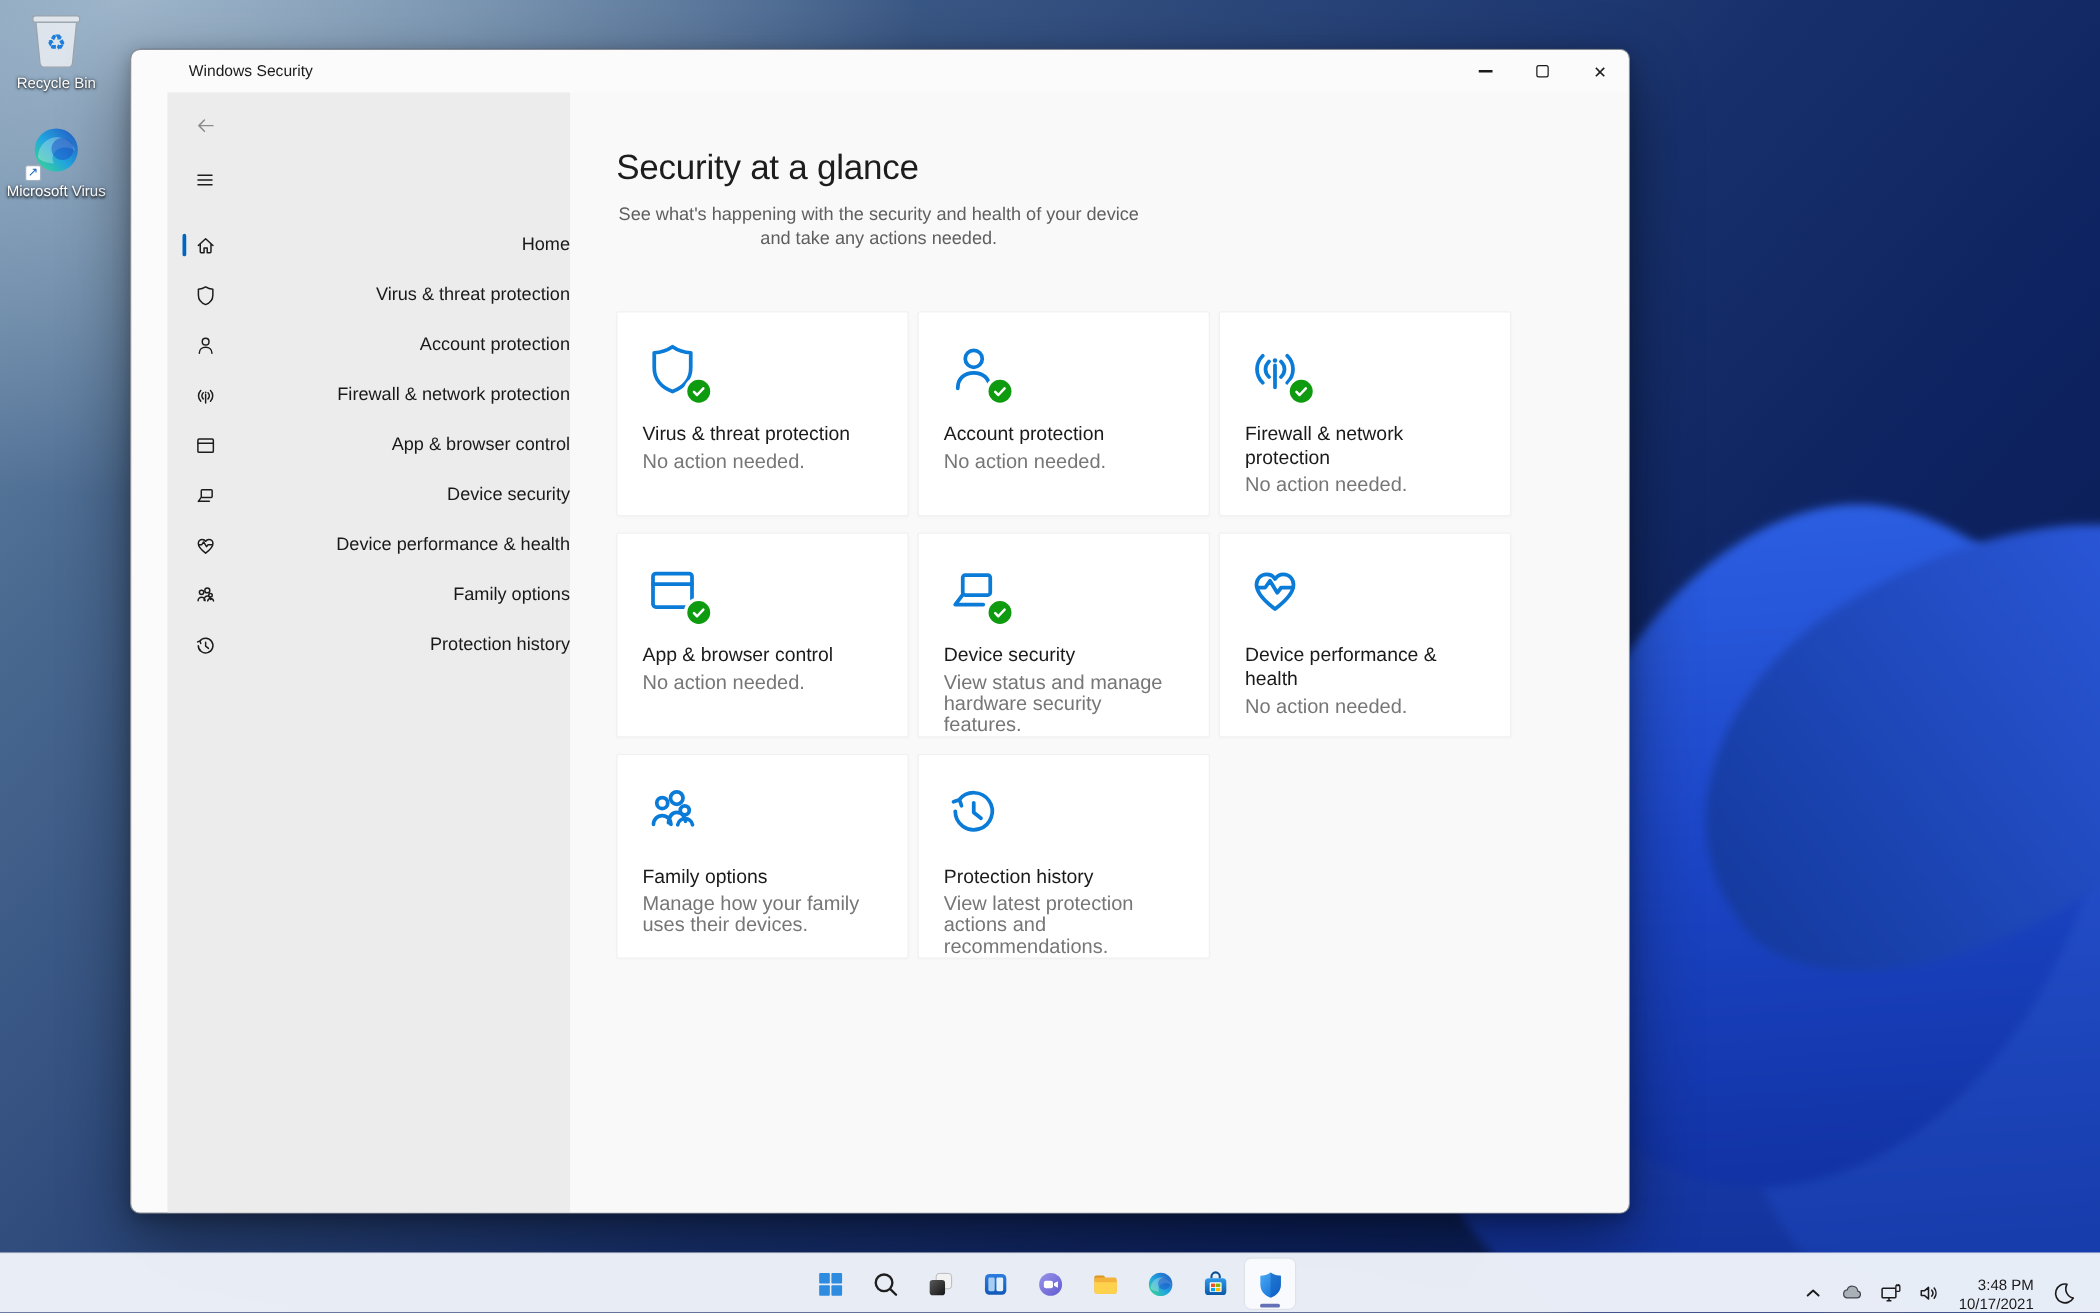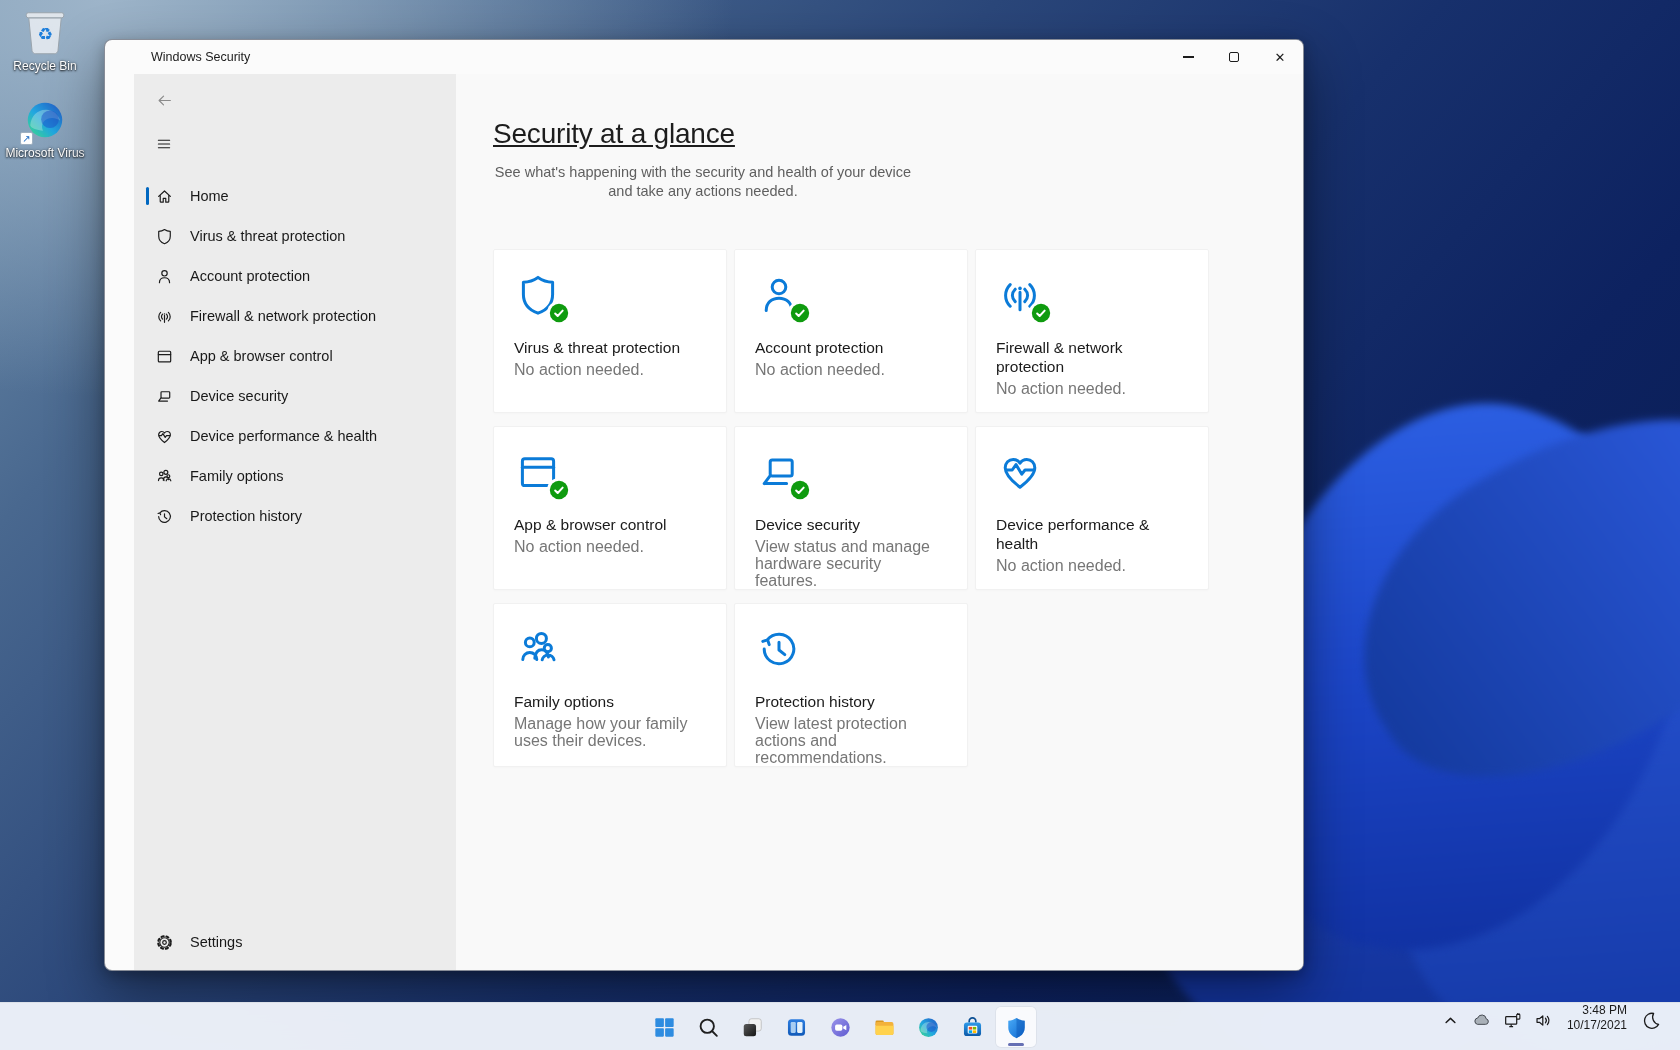--- a/index.html
+++ b/index.html
@@ -55,34 +55,34 @@
 
   
   .sidebar { width:322px; background:#ececec; display:flex; flex-direction:column; flex-shrink:0; }
   .side-top { padding:10px 0 0 11px; }
   .icon-btn { width:38px; height:32px; display:flex; align-items:center; justify-content:center;
     background:transparent; border:none; border-radius:4px; }
   .back svg { width:19px; height:19px; color:#8b8b8b; }
   .menu { margin-top:12px; }
   .menu svg { width:18px; height:18px; color:#1b1b1b; }
   .nav { margin-top:16px; }
-  .nav-item { position:relative; height:40px; display:flex; align-items:center; padding-left:21px; cursor:default; }
+  .nav-item { position:relative; height:40px; display:flex; align-items:center; padding-left:21px; cursor:default;justify-content:space-between; }
   .nav-accent { display:none; position:absolute; left:12px; top:11px; width:3px; height:18px;
     border-radius:2px; background:#0067c0; }
   .nav-item.selected .nav-accent { display:block; }
   .nav-ic { width:19px; height:19px; color:#1c1c1c; flex-shrink:0; }
   .nav-label { margin-left:16px; font-size:14.5px; color:#191919; white-space:nowrap; }
   .side-spacer { flex:1; }
   .side-bottom { padding-bottom:10px; }
 
   svg.stroke-ic { fill:none; stroke:currentColor; stroke-width:1.5; stroke-linecap:round; stroke-linejoin:round; }
 
   
   .content { flex:1; background:#f9f9f9; padding:44px 0 0 37px; overflow:hidden; }
-  .page-title { font-size:28px; font-weight:400; color:#1d1d1d; letter-spacing:-0.2px;text-decoration:underline; }
+  .page-title { font-size:28px; font-weight:400; color:#1d1d1d; letter-spacing:-0.2px; }
   .page-sub { margin-top:13px; font-size:14.5px; line-height:1.3; color:#5f5f5f; max-width:420px;text-align:center; }
   .cards { margin-top:48px; display:grid; grid-template-columns:repeat(3,234px); gap:13px 7px; }
   .card { width:234px; height:164px; background:#fff; border:1px solid #f1f1f1; border-radius:2px;
     padding:21px 20px 0 20px; box-shadow:0 1px 2px rgba(0,0,0,.02); cursor:default; }
   .card-ic-wrap { position:relative; width:50px; height:50px; }
   .card-ic { width:48px; height:48px; color:#0b7bd8; stroke-width:1.6; }
   .badge { display:none; position:absolute; right:-7px; bottom:-4px; width:24px; height:24px;
     background:#fff; border-radius:50%; padding:2px; }
   .card.checked .badge { display:block; }
   .badge svg { width:20px; height:20px; display:block; }
@@ -95,21 +95,21 @@
   .tb-center { position:absolute; left:50%; top:0; transform:translateX(-50%); height:48px;
     display:flex; align-items:center; gap:4px; }
   .tb-btn { position:relative; width:40px; height:40px; border:none; background:transparent; border-radius:5px;
     display:flex; align-items:center; justify-content:center; }
   .tb-btn.active { background:rgba(255,255,255,.75); box-shadow:0 0 0 1px rgba(0,0,0,.04); }
   .tb-ic { width:25px; height:25px; display:block; }
   .tb-indicator { display:none; position:absolute; bottom:1px; left:50%; transform:translateX(-50%);
     width:16px; height:3px; border-radius:2px; background:#6670b4; }
   .tb-btn.active .tb-indicator { display:block; }
 
-  .tray { position:absolute; right:0; top:0; height:48px; display:flex; align-items:flex-start; padding-right:13px; }
+  .tray { position:absolute; right:0; top:0; height:48px; display:flex; align-items:flex-end; padding-right:13px; }
   .tray-btn { height:34px; border:none; background:transparent; border-radius:4px;
     display:flex; align-items:center; justify-content:center; padding:0 5px; }
   .tray-btn svg { width:21px; height:21px; display:block; }
   .clock { margin-left:8px; text-align:right; font-size:12px; line-height:15px; color:#1b1b1b; }
   .moon { margin-left:9px; }
 </style>
 </head>
 <body>
 
 <svg width="0" height="0" style="position:absolute" aria-hidden="true">
@@ -394,29 +394,20 @@
 
             <svg class="nav-ic stroke-ic">
               <use href="#i-history"></use>
             </svg>
             <span class="nav-label">Protection history</span>
           </div>
         </nav>
 
       <div class="side-spacer"></div>
 
-      <div class="side-bottom">
-        <div class="nav-item">
-
-          <svg class="nav-ic stroke-ic">
-              <use href="#i-gear"></use>
-            </svg>
-          <span class="nav-label">Settings</span>
-        </div>
-      </div>
     </aside>
 
     <main class="content">
       <h1 class="page-title">Security at a glance</h1>
       <p class="page-sub">See what's happening with the security and health of your device and take any actions needed.</p>
 
       <div class="cards">
 
           <div class="card checked">
             <div class="card-ic-wrap">

